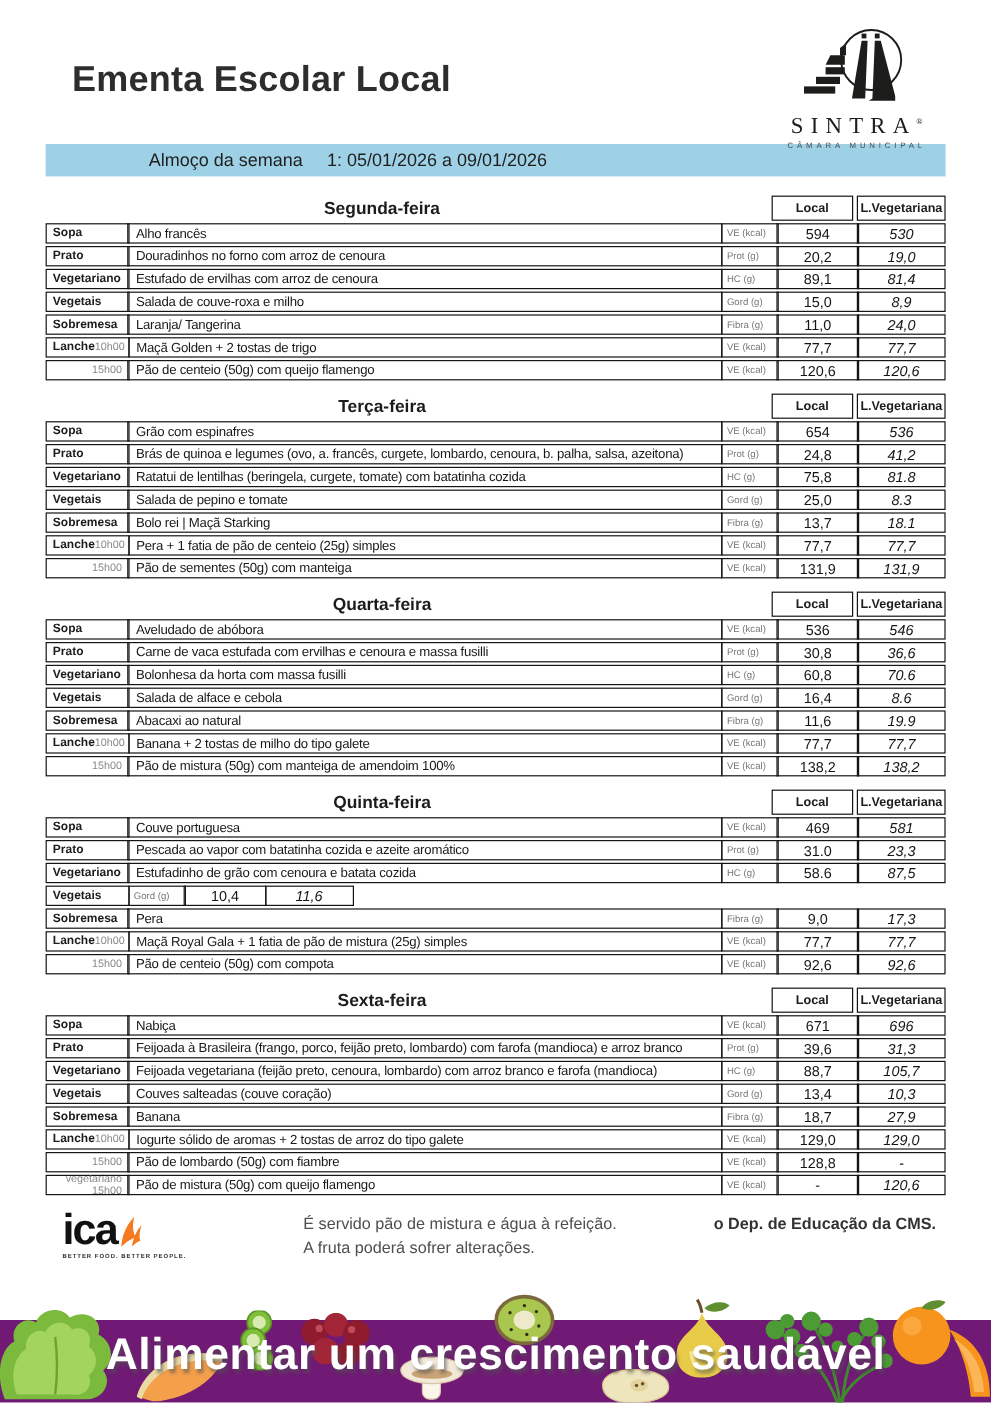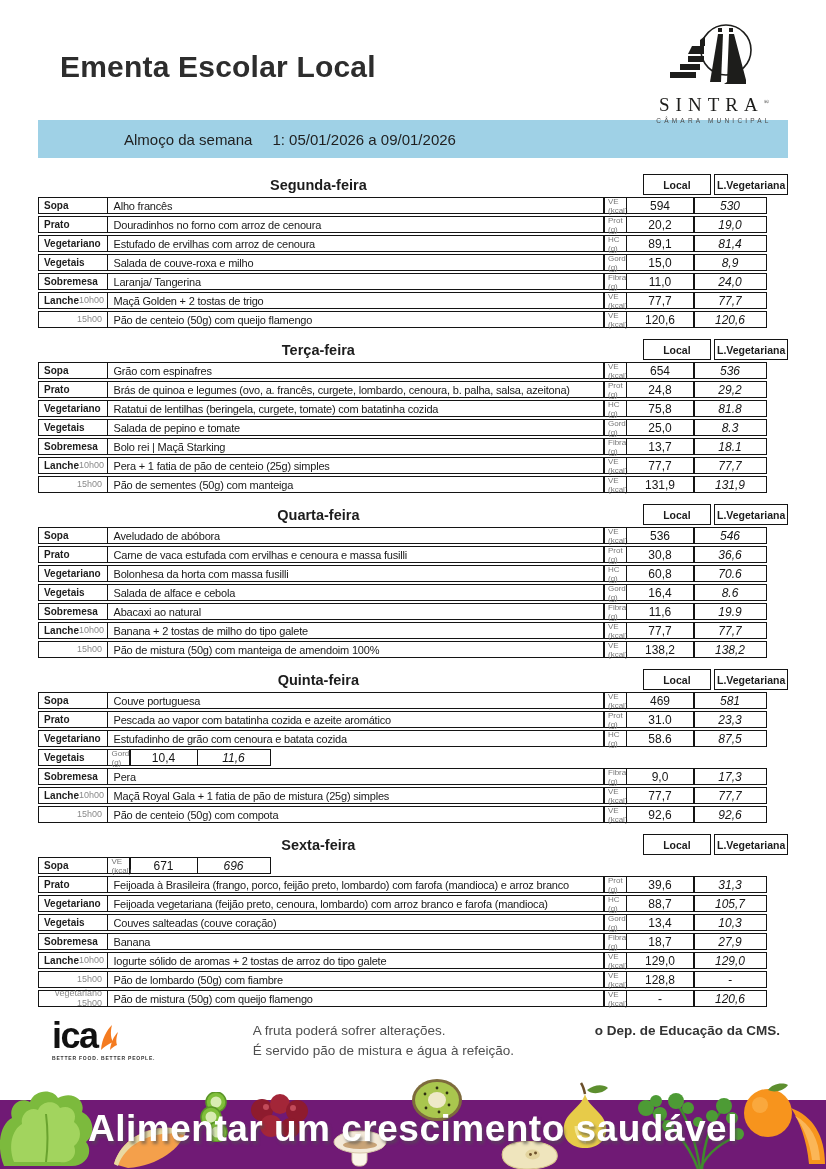--- a/index.html
+++ b/index.html
@@ -7,41 +7,41 @@
         font-family:"Liberation Sans", sans-serif;color:#1c1c1c;}
 
   
   .page-title{margin:50px 0 0 60px;font-size:30px;font-weight:bold;color:#2d2d2d;letter-spacing:.2px;}
   .sintra-logo{position:absolute;top:22px;right:44px;width:136px;text-align:center;}
   .sintra-name{font-family:"Liberation Serif", serif;font-size:19px;letter-spacing:6px;color:#1d1d1b;margin-top:2px;}
   .sintra-reg{font-size:7px;vertical-align:super;letter-spacing:0;}
   .sintra-sub{font-size:6.5px;letter-spacing:3.2px;color:#4a4a4a;margin-top:1px;}
 
   
-  .week-banner{margin:36px 38px 0;height:38px;background:#9fd1e6;display:flex;align-items:center;
+  .week-banner{margin:36px 38px 0;height:27px;background:#9fd1e6;display:flex;align-items:center;
                padding-left:86px;box-sizing:border-box;font-size:15px;color:#1f1f1f;}
   .week-banner .lbl{margin-right:20px;}
 
   
   .days{margin:16px 38px 0;}
   .day{margin-bottom:11px;}
   .day-head{display:flex;height:21px;margin-bottom:2px;}
   .day-title{width:563px;text-align:center;font-size:14.5px;font-weight:bold;align-self:flex-end;padding-bottom:2px;box-sizing:border-box;}
   .head-spacer{width:44px;}
   .head-box{border:1.5px solid #141414;box-sizing:border-box;display:flex;align-items:center;justify-content:center;
             font-size:10.5px;font-weight:bold;}
   .local-head{width:69px;}
   .veg-head{width:74px;margin-left:3px;}
   .row{display:flex;height:17px;margin-bottom:2px;}
   .cell{border:1.5px solid #141414;box-sizing:border-box;display:flex;align-items:center;}
   .cell+.cell{margin-left:-1.5px;}
   .cat-cell{width:70px;justify-content:space-between;padding:0 5px;font-size:10px;font-weight:bold;}
   .cat-cell .time{font-weight:normal;color:#8a8a8a;font-size:9px;text-align:right;line-height:1.05;margin-left:auto;}
   .desc-cell{width:498px;padding:0 6px;font-size:11px;letter-spacing:-.2px;white-space:nowrap;overflow:hidden;color:#191919;}
-  .nut-cell{width:24px;padding:0 4px;font-size:8px;color:#777;}
+  .nut-cell{width:48px;padding:0 4px;font-size:8px;color:#777;}
   .val-cell{width:69px;justify-content:center;font-size:12px;color:#151515;}
   .veg-cell{width:74px;margin-left:3px;font-style:italic;}
 
   
   .footer{display:flex;margin:14px 46px 0 52px;justify-content:space-between;align-items:flex-start;}
   .ica-logo{width:150px;}
   .ica-row{display:flex;align-items:flex-end;}
   .ica-text{font-size:36px;font-weight:bold;letter-spacing:-1.5px;color:#111;line-height:.85;}
   .ica-tag{font-size:5px;letter-spacing:.8px;color:#333;margin-top:3px;font-weight:bold;}
   .serving-note{font-size:13.5px;color:#4f4f4f;line-height:1.45;margin-right:30px;}
@@ -192,21 +192,21 @@
   </div>
 
   <div class="row">
     <div class="cell cat-cell">
       <span class="cat">Prato</span>
       <span class="time"></span>
     </div>
     <div class="cell desc-cell">Brás de quinoa e legumes (ovo, a. francês, curgete, lombardo, cenoura, b. palha, salsa, azeitona)</div>
     <div class="cell nut-cell">Prot (g)</div>
     <div class="cell val-cell">24,8</div>
-    <div class="cell val-cell veg-cell">29,2</div>
+    <div class="cell val-cell veg-cell">41,2</div>
   </div>
 
   <div class="row">
     <div class="cell cat-cell">
       <span class="cat">Vegetariano</span>
       <span class="time"></span>
     </div>
     <div class="cell desc-cell">Ratatui de lentilhas (beringela, curgete, tomate) com batatinha cozida</div>
     <div class="cell nut-cell">HC (g)</div>
     <div class="cell val-cell">75,8</div>
@@ -438,20 +438,21 @@
       <div class="head-spacer"></div>
       <div class="head-box local-head">Local</div>
       <div class="head-box veg-head">L.Vegetariana</div>
     </div>
     <div class="rows">
   <div class="row">
     <div class="cell cat-cell">
       <span class="cat">Sopa</span>
       <span class="time"></span>
     </div>
+    <div class="cell desc-cell">Nabiça</div>
     <div class="cell nut-cell">VE (kcal)</div>
     <div class="cell val-cell">671</div>
     <div class="cell val-cell veg-cell">696</div>
   </div>
 
   <div class="row">
     <div class="cell cat-cell">
       <span class="cat">Prato</span>
       <span class="time"></span>
     </div>
@@ -535,22 +536,22 @@
       <div class="ica-row">
         <span class="ica-text">ica</span>
         <svg width="22" height="30" viewBox="0 0 22 30">
           <path d="M3,28 C4,16 9,8 14,3 C12,11 13,16 15,20 C10,22 6,25 3,28 Z" fill="#f47b20"></path>
           <path d="M12,28 C13,20 16,14 20,10 C18,16 18,20 19,23 C16,24 14,26 12,28 Z" fill="#f47b20"></path>
         </svg>
       </div>
       <div class="ica-tag">BETTER FOOD. BETTER PEOPLE.</div>
     </div>
     <div class="serving-note">
+      <div>É servido pão de mistura e água à refeição.</div>
       <div>A fruta poderá sofrer alterações.</div>
-      <div>É servido pão de mistura e água à refeição.</div>
     </div>
     <div class="allergy-note">
       <div class="bold">o Dep. de Educação da CMS.</div>
     </div>
   </div>
 
   <div class="band">
 
     <svg class="fruit" style="left:-4px;top:-12px" width="102" height="82" viewBox="0 0 102 82">
       <path d="M8,78 C0,58 4,36 16,30 C12,18 24,8 34,14 C38,2 56,0 62,10 C76,2 90,12 86,24 C98,30 100,46 90,54 C98,64 90,78 76,78 Z" fill="#7cba3d"></path>

